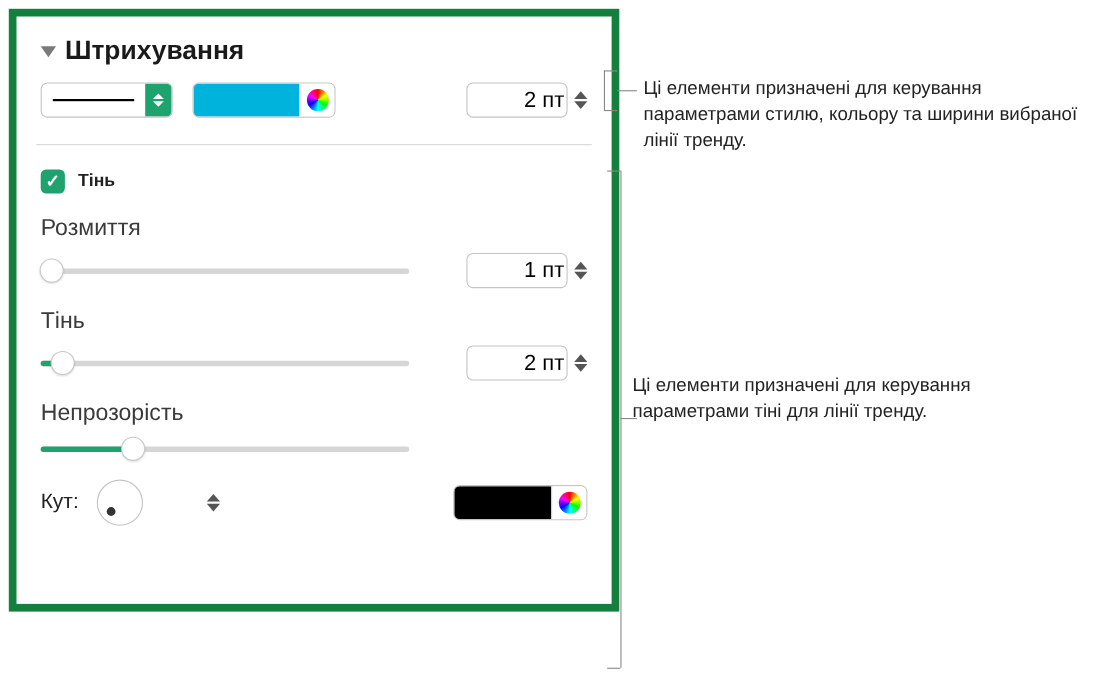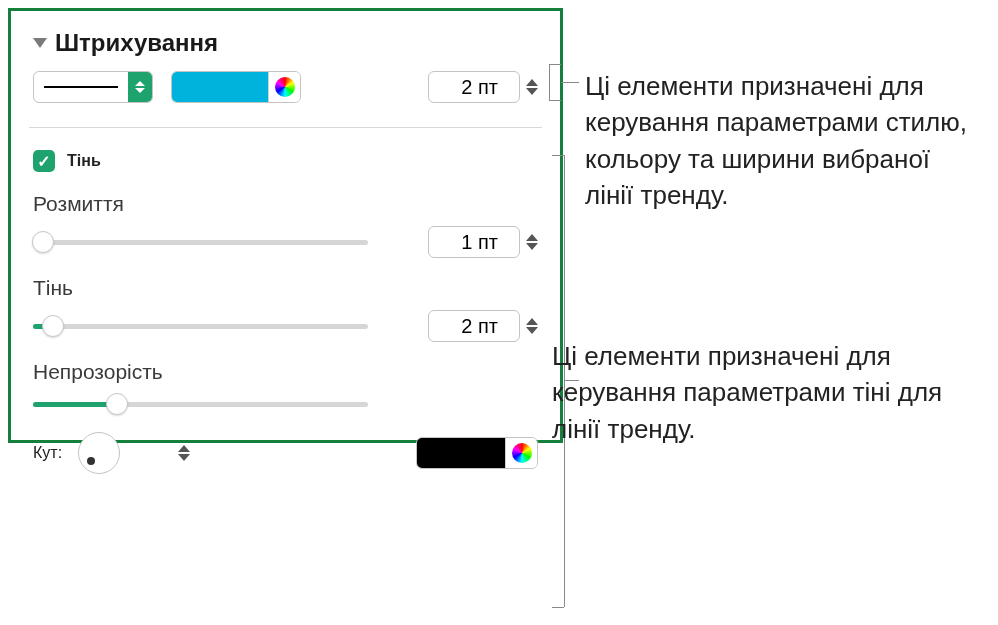--- a/index.html
+++ b/index.html
@@ -10,22 +10,22 @@
       height: 625px;
       position: relative;
       font-size: 20px;
       color: #222;
     }
     .panel {
       position: absolute;
       left: 8px;
       top: 8px;
       width: 555px;
-      height: 435px;
-      border: 3px solid #15803d;
+      height: 548px;
+      border: 7px solid #15803d;
       background: #fff;
       padding: 18px 22px;
     }
     .section-header {
       display: flex;
       align-items: center;
       gap: 8px;
       margin-bottom: 14px;
     }
     .disclosure {
@@ -115,21 +115,21 @@
       display: flex;
       align-items: center;
       margin-left: auto;
     }
     .stepper-input {
       width: 92px;
       height: 32px;
       border: 1px solid #c4c4c4;
       border-radius: 6px;
       text-align: right;
-      padding: 0 21px;
+      padding: 0 2px;
       font-size: 20px;
       font-family: inherit;
       background: #fff;
     }
     .stepper-input.wide { width: 84px; }
     .stepper-btns {
       display: flex;
       flex-direction: column;
       margin-left: 6px;
       gap: 2px;
@@ -214,40 +214,40 @@
       top: 50%;
       transform: translate(-50%, -50%);
     }
     .angle-row {
       display: flex;
       align-items: center;
       gap: 16px;
       margin-top: 12px;
     }
     .angle-label {
-      font-size: 16px;
+      font-size: 19px;
     }
     .angle-dial {
       width: 42px; height: 42px;
       border-radius: 50%;
       border: 1px solid #c4c4c4;
       background: #fff;
       position: relative;
     }
     .angle-dot {
       position: absolute;
       width: 8px; height: 8px;
       border-radius: 50%;
       background: #333;
       left: 8px;
       bottom: 8px;
     }
     .annotation {
       position: absolute;
-      font-size: 26px;
+      font-size: 17px;
       line-height: 1.4;
       color: #222;
       width: 400px;
     }
     .callout-line {
       position: absolute;
       border-left: 1px solid #888;
       border-top: 1px solid #888;
       border-bottom: 1px solid #888;
     }
@@ -375,13 +375,13 @@
 <div class="callout-h" style="left:549px; top:64px; width:12px;"></div>
 <div class="callout-h" style="left:549px; top:100px; width:12px;"></div>
 <div class="callout-h" style="left:561px; top:82px; width:18px;"></div>
 
 <div class="callout-line" style="left:564px; top:155px; height:452px; border-top:none; border-bottom:none;"></div>
 <div class="callout-h" style="left:552px; top:155px; width:12px;"></div>
 <div class="callout-h" style="left:552px; top:607px; width:12px;"></div>
 <div class="callout-h" style="left:564px; top:380px; width:15px;"></div>
 
 <div class="annotation" style="left:585px; top:68px;">Ці елементи призначені для керування параметрами стилю, кольору та ширини вибраної лінії тренду.</div>
-<div class="annotation" style="left:552px; top:338px;">Ці елементи призначені для керування параметрами тіні для лінії тренду.</div>
+<div class="annotation" style="left:575px; top:338px;">Ці елементи призначені для керування параметрами тіні для лінії тренду.</div>
 
 </body></html>

